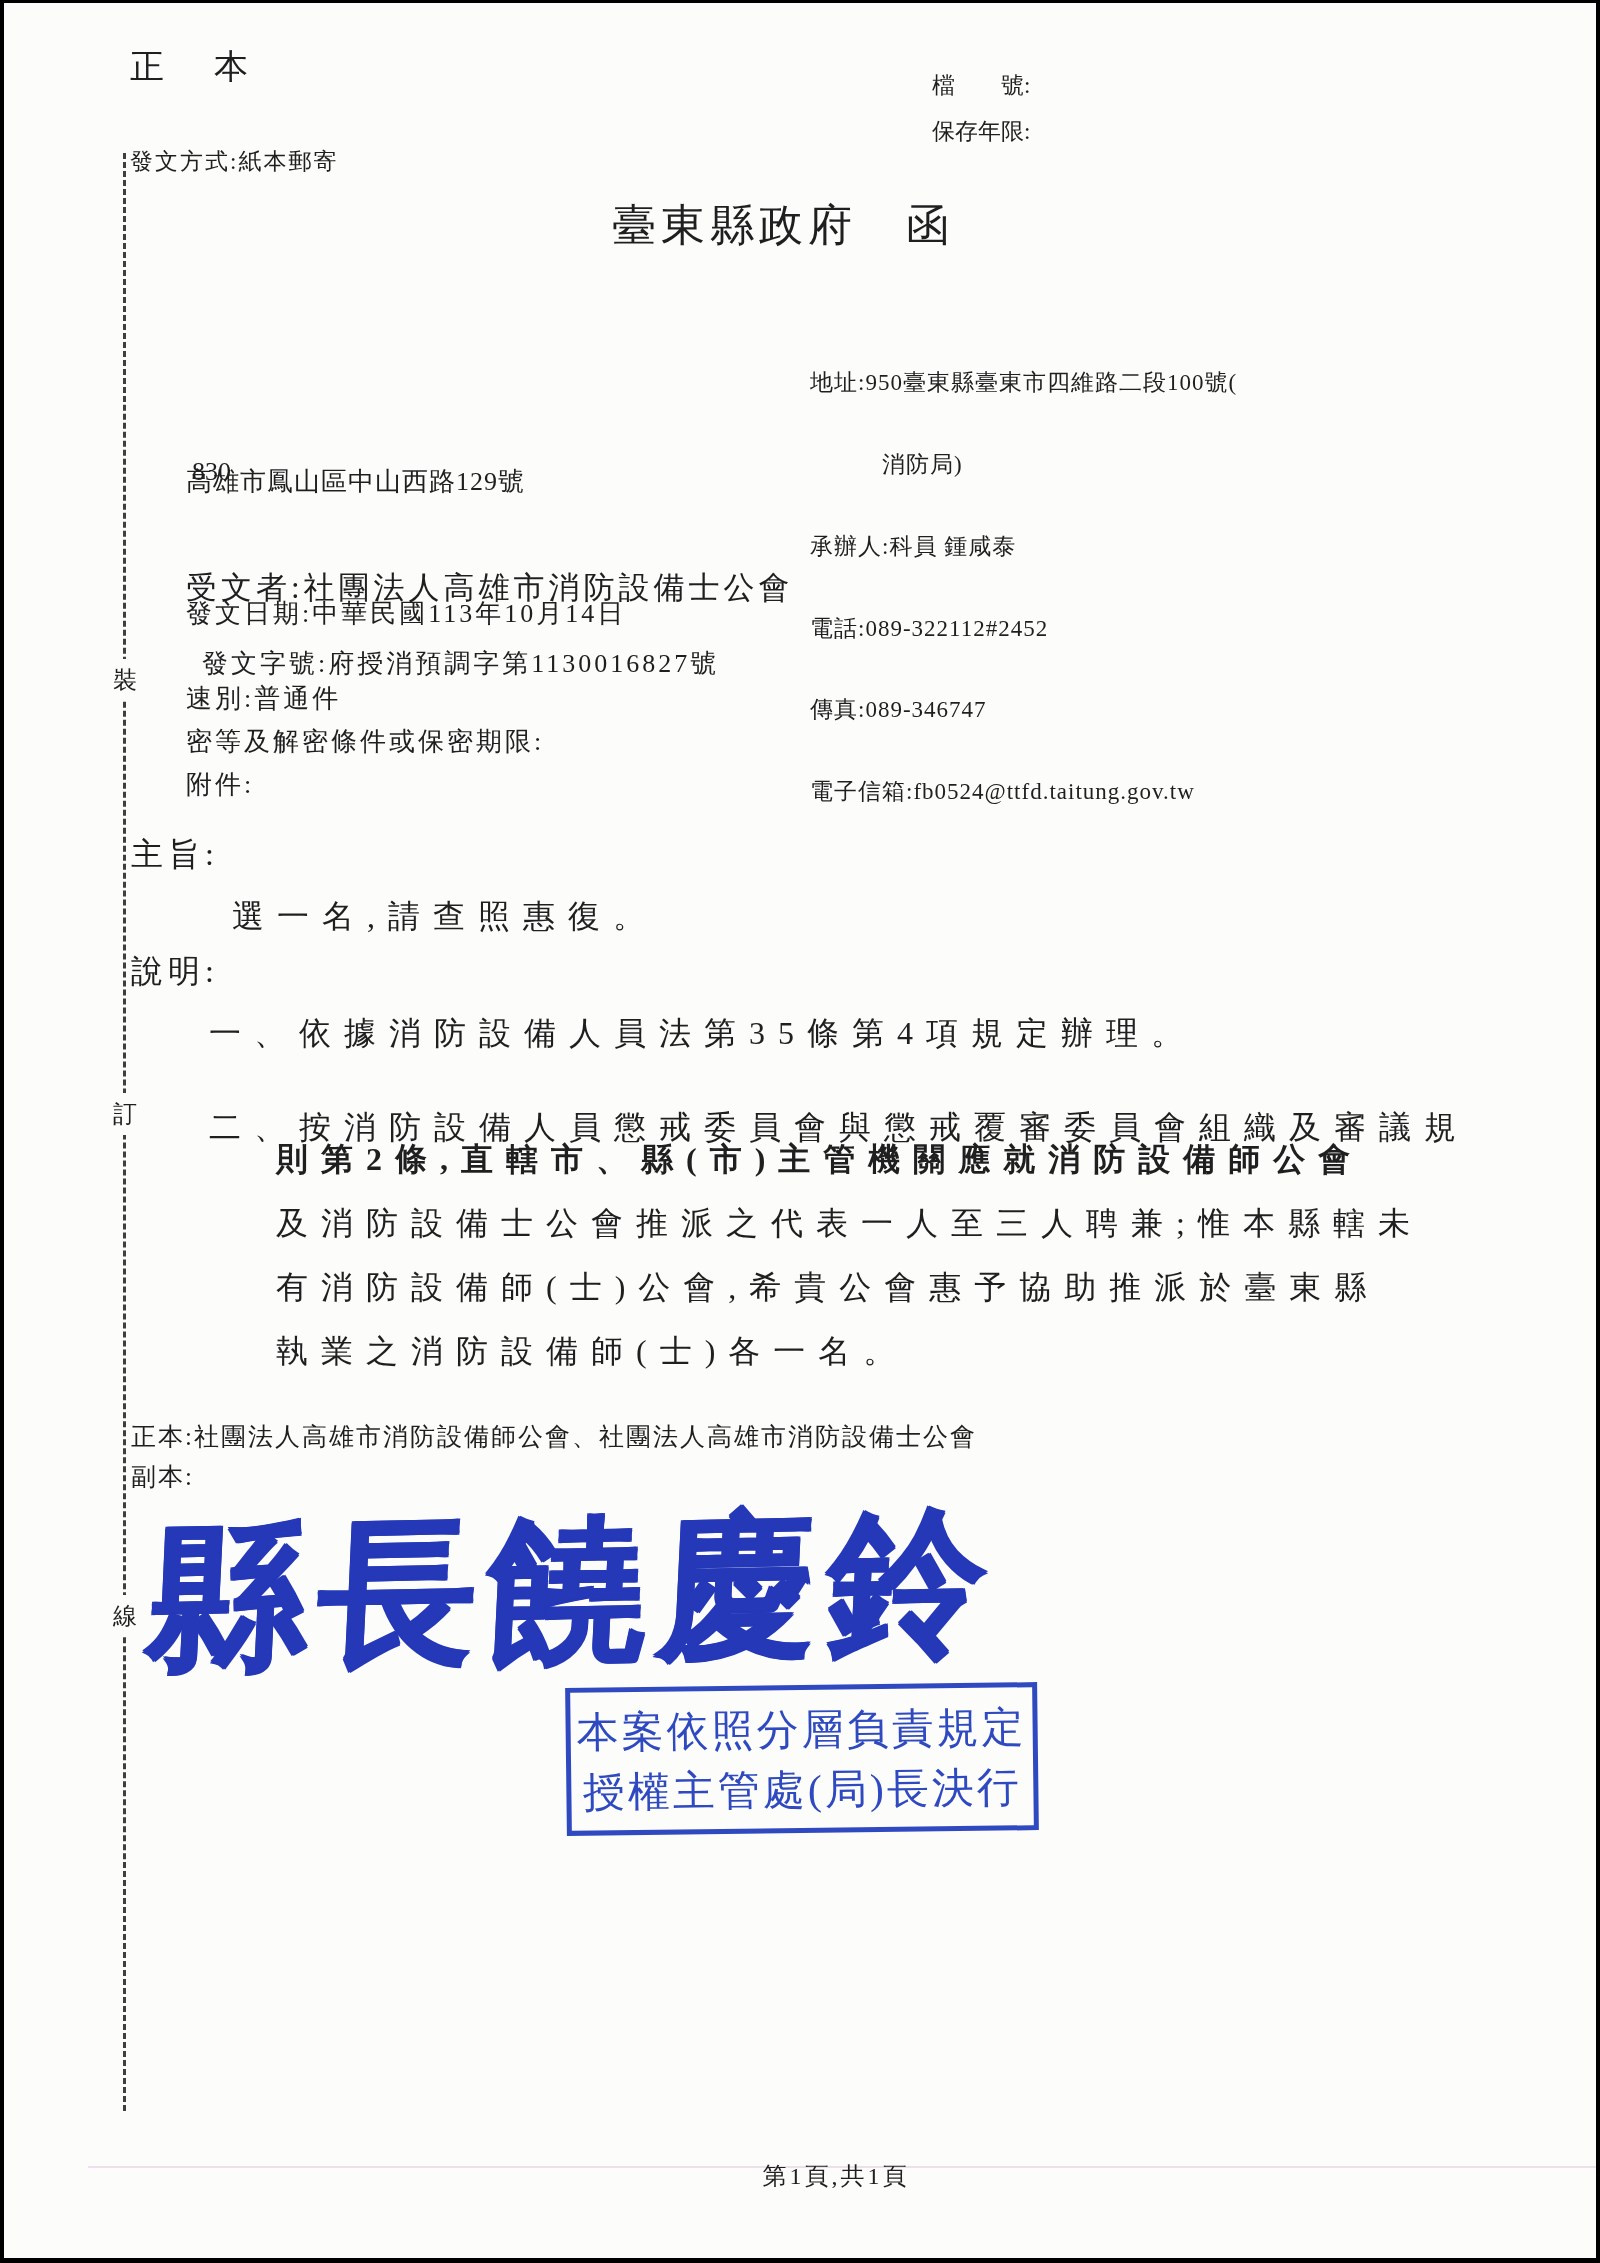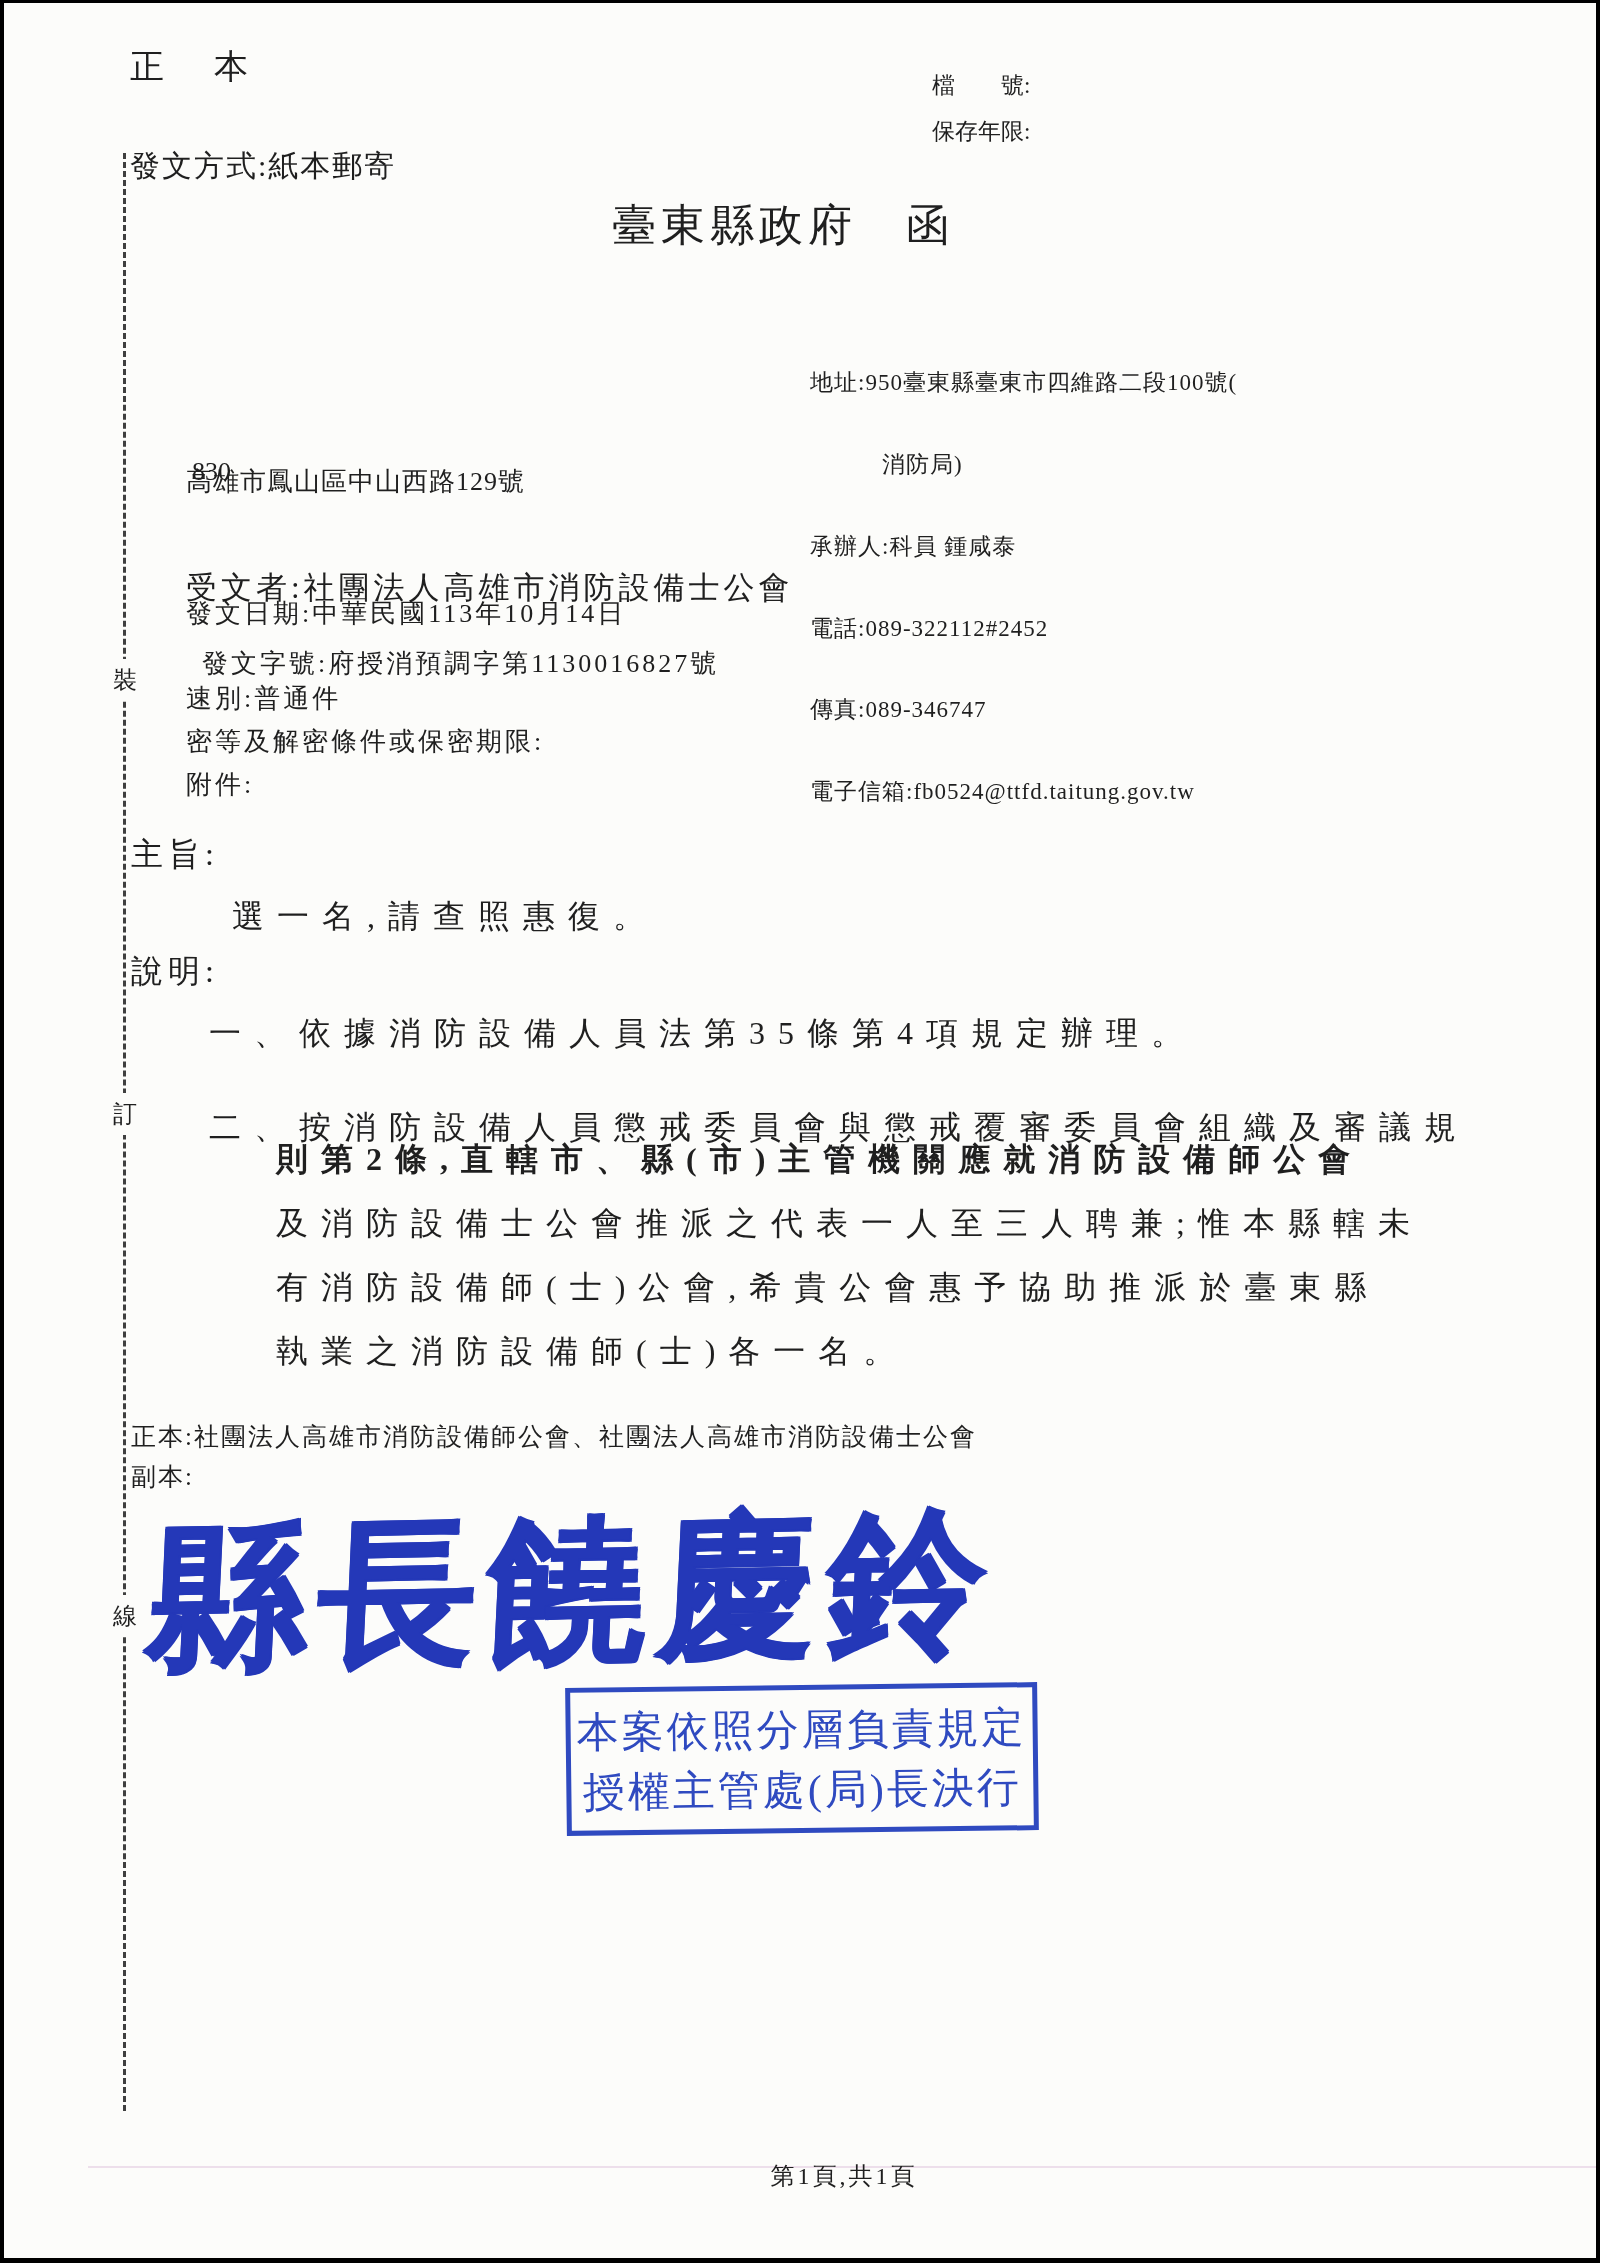--- a/index.html
+++ b/index.html
@@ -14,21 +14,21 @@
     background:#fcfcfa;
     overflow:hidden;
   }
   .t{
     position:absolute;
     white-space:pre;
     color:#1f1f1f;
     line-height:1.15;
   }
   .copy-type{left:126px;top:44px;font-size:34px;letter-spacing:8px;font-weight:500;}
-  .delivery{left:126px;top:146px;font-size:30px;letter-spacing:2px;}
+  .delivery{left:126px;top:146px;font-size:23px;letter-spacing:2px;}
   .file-label{left:928px;top:70px;font-size:23px;}
   .retention-label{left:928px;top:116px;font-size:23px;}
   .doc-title{left:608px;top:198px;font-size:44px;letter-spacing:5px;font-weight:500;}
 
   .sender{left:806px;top:312px;font-size:23px;letter-spacing:1px;}
   .sender div{line-height:29px;white-space:pre;}
   .sender .indent{padding-left:72px;}
 
   .zip{left:188px;top:430px;font-size:26px;margin-top:24px;}
   .street{left:182px;top:464px;font-size:26px;letter-spacing:1px;}
@@ -74,21 +74,21 @@
     background:transparent;
   }
   .stamp div{
     font-size:42px;line-height:60px;letter-spacing:3px;
     color:#2f4ac0;white-space:pre;font-weight:500;
   }
 
   .footer{
     left:800px;top:2160px;
     transform:translateX(-50%);
-    margin-left:40px;
+    margin-left:32px;
     font-size:24px;letter-spacing:3px;
   }
 
   .binding-line{
     position:absolute;left:119px;top:150px;height:1958px;width:0;
     border-left:3px dashed #3f3f3f;
   }
   .binding-char{
     position:absolute;left:103px;width:36px;text-align:center;
     font-size:24px;color:#1f1f1f;background:#fcfcfa;

